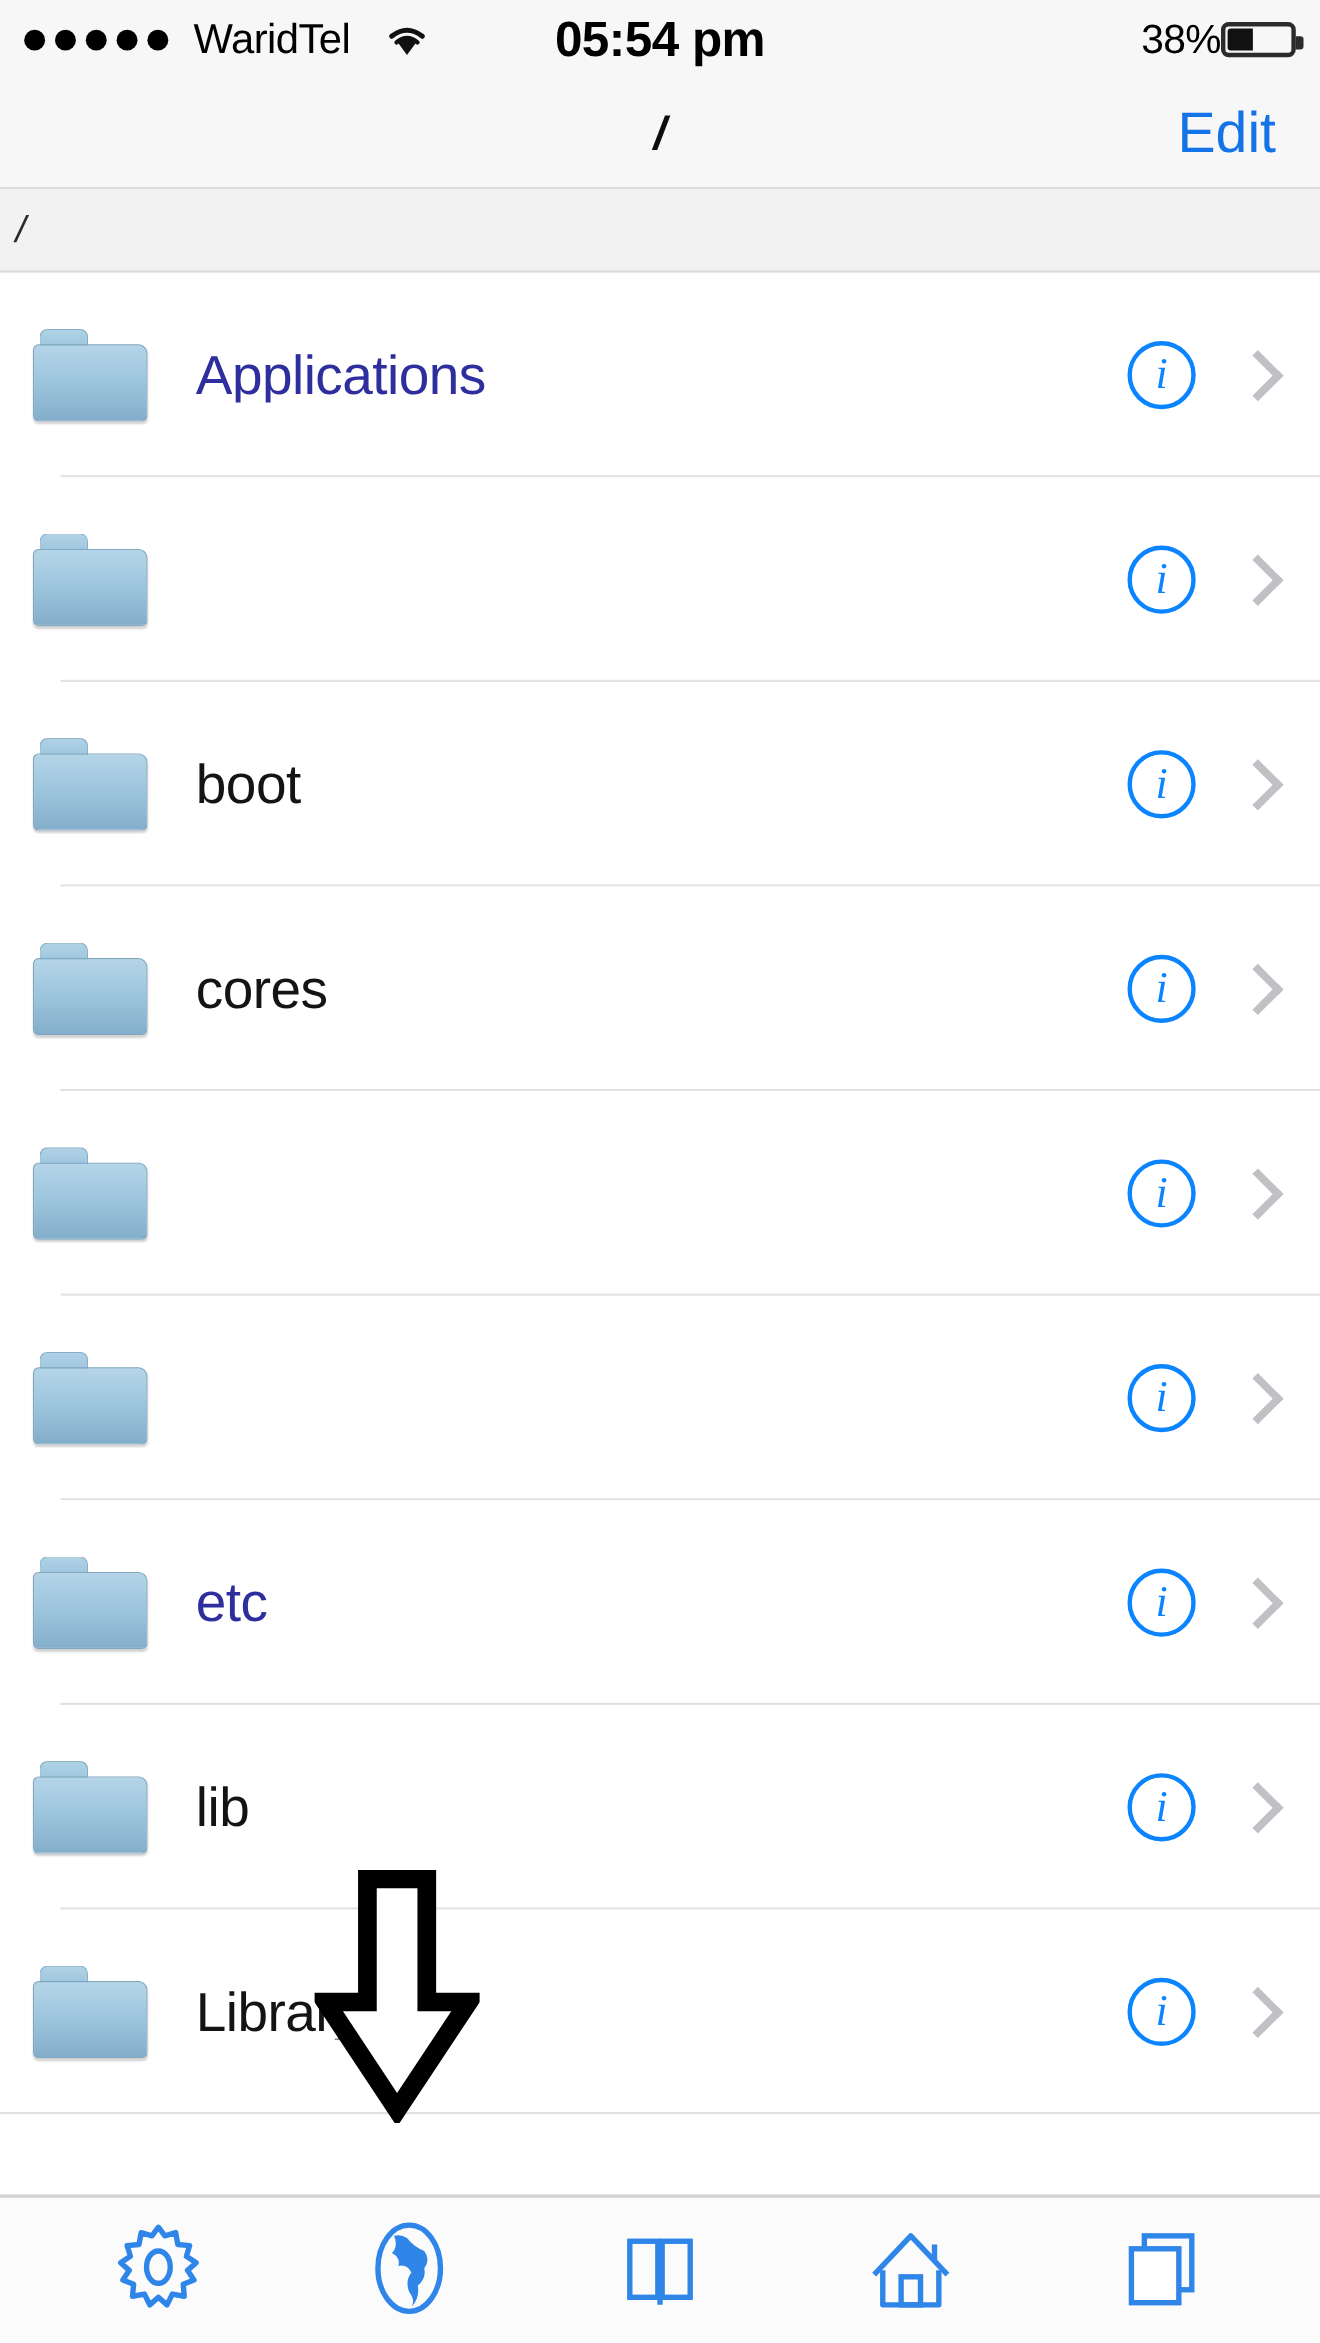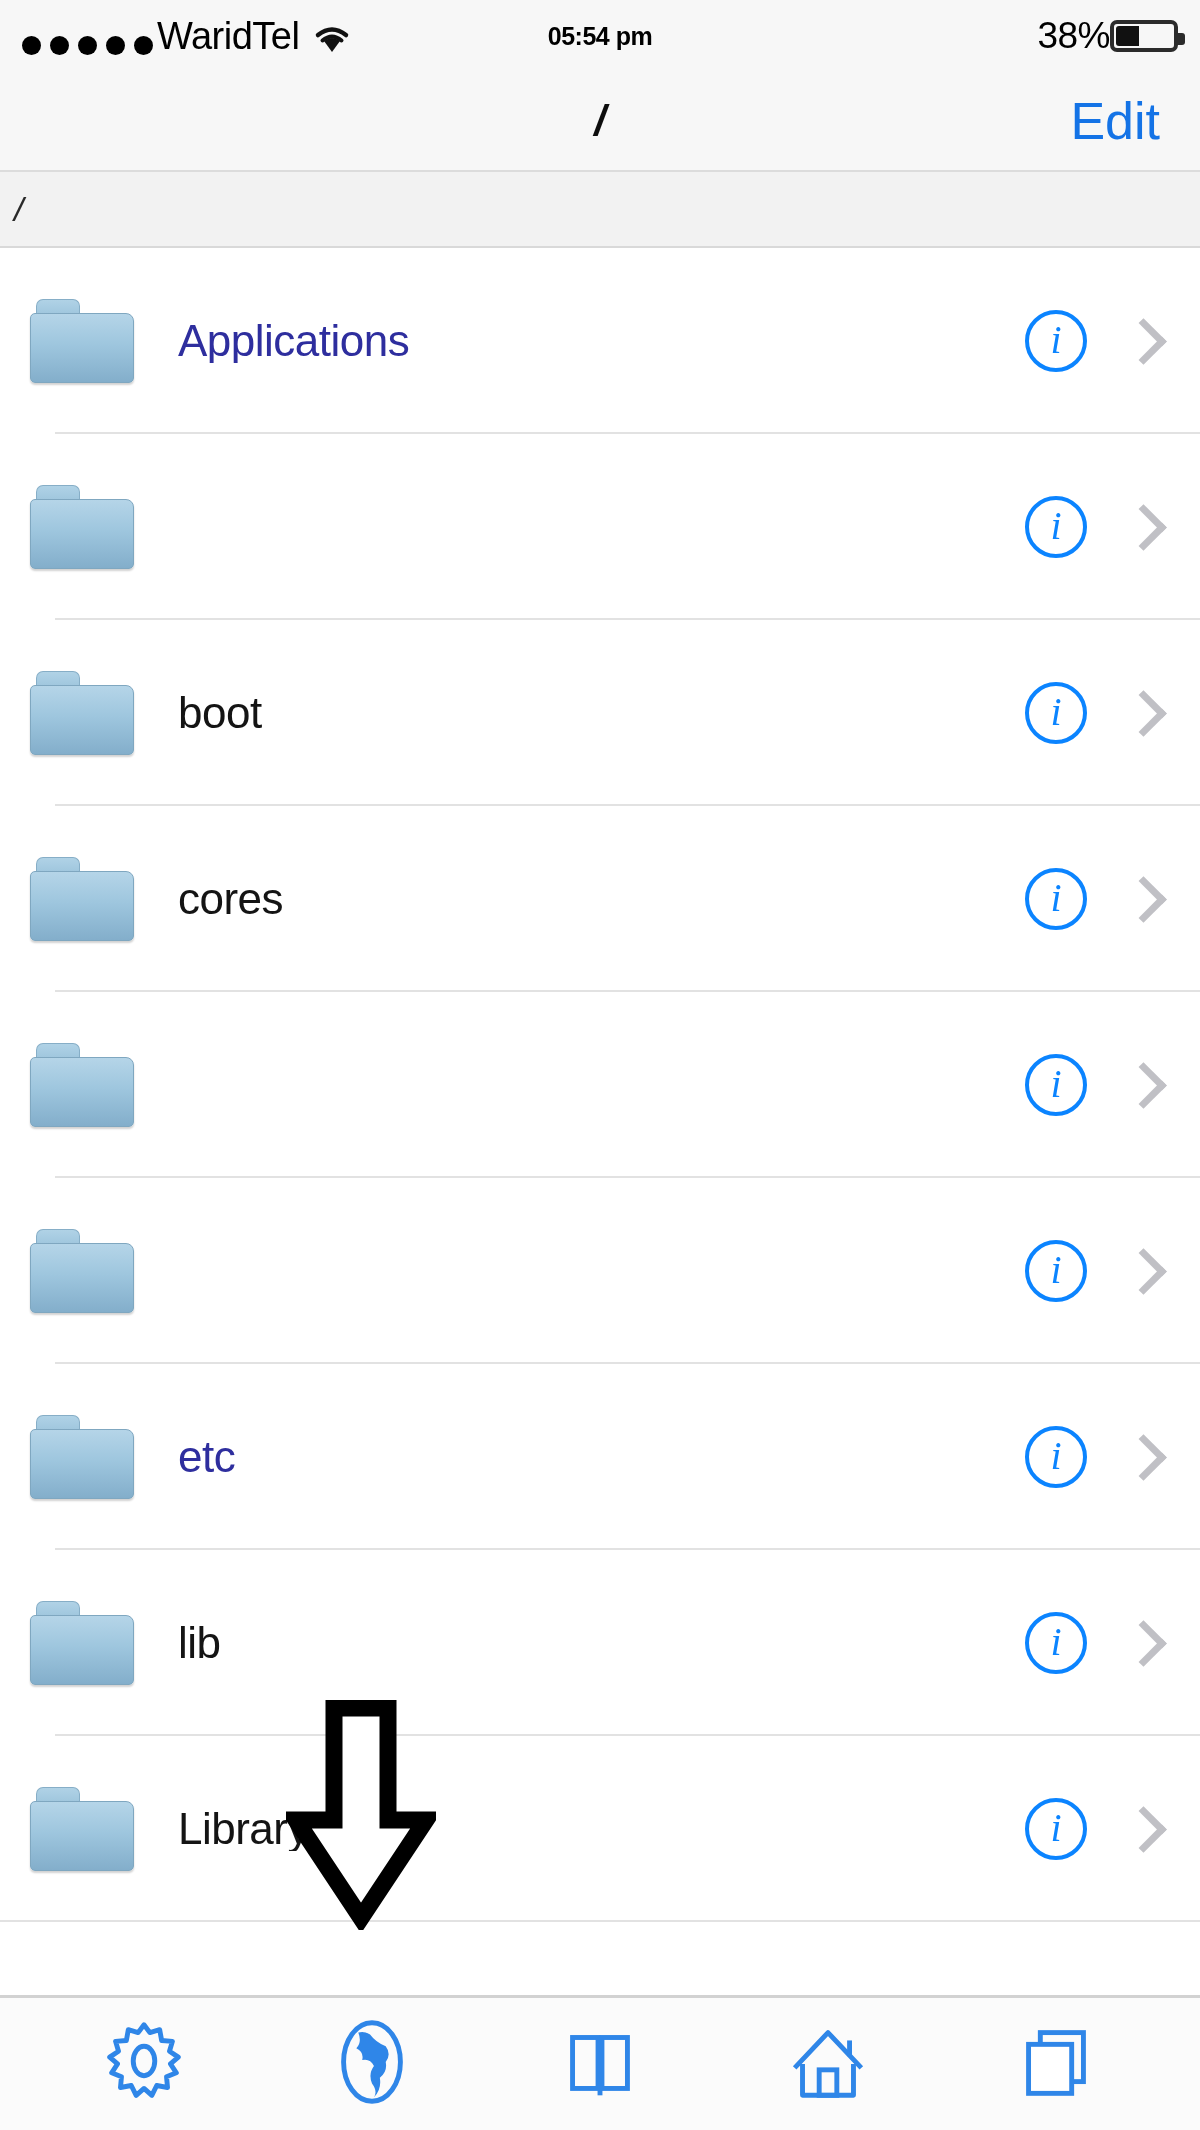--- a/index.html
+++ b/index.html
@@ -27,22 +27,22 @@
     position: relative;
     height: 72px;
     background: #f7f7f7;
     display: flex;
     align-items: center;
     padding: 0 22px;
     box-sizing: border-box;
   }
   .status-left {
     display: flex;
-    align-items: flex-end;
-    gap: 4px;
+    align-items: center;
+    gap: 23px;
     flex: 0 0 auto;
   }
   .signal-dots {
     display: flex;
     align-items: center;
     gap: 9px;
   }
   .signal-dots i {
     display: block;
     width: 19px;
@@ -65,21 +65,21 @@
     left: 0;
     right: 0;
     top: 0;
     height: 72px;
     display: flex;
     align-items: center;
     justify-content: center;
     pointer-events: none;
   }
   .clock {
-    font-size: 25px;
+    font-size: 45px;
     font-weight: bold;
     color: #000;
     letter-spacing: -0.5px;
   }
   .status-right {
     margin-left: auto;
     display: flex;
     align-items: center;
     gap: 0;
     z-index: 2;
@@ -218,21 +218,21 @@
     height: 70px;
     border-radius: 5px 8px 5px 5px;
     background: linear-gradient(180deg, #b5d5e8 0%, #9ec6de 45%, #83aecb 100%);
     border: 1px solid #7fa7c0;
     box-sizing: border-box;
     box-shadow: 0 2px 2px rgba(0,0,0,0.18);
   }
 
   .file-name {
     margin-left: 44px;
-    font-size: 44px;
+    font-size: 50px;
     color: #141414;
     letter-spacing: -0.5px;
     line-height: 1;
     flex: 1 1 auto;
     white-space: nowrap;
     overflow: hidden;
   }
   .file-name.link { color: #2e2e9e; }
 
   .row-accessories {

